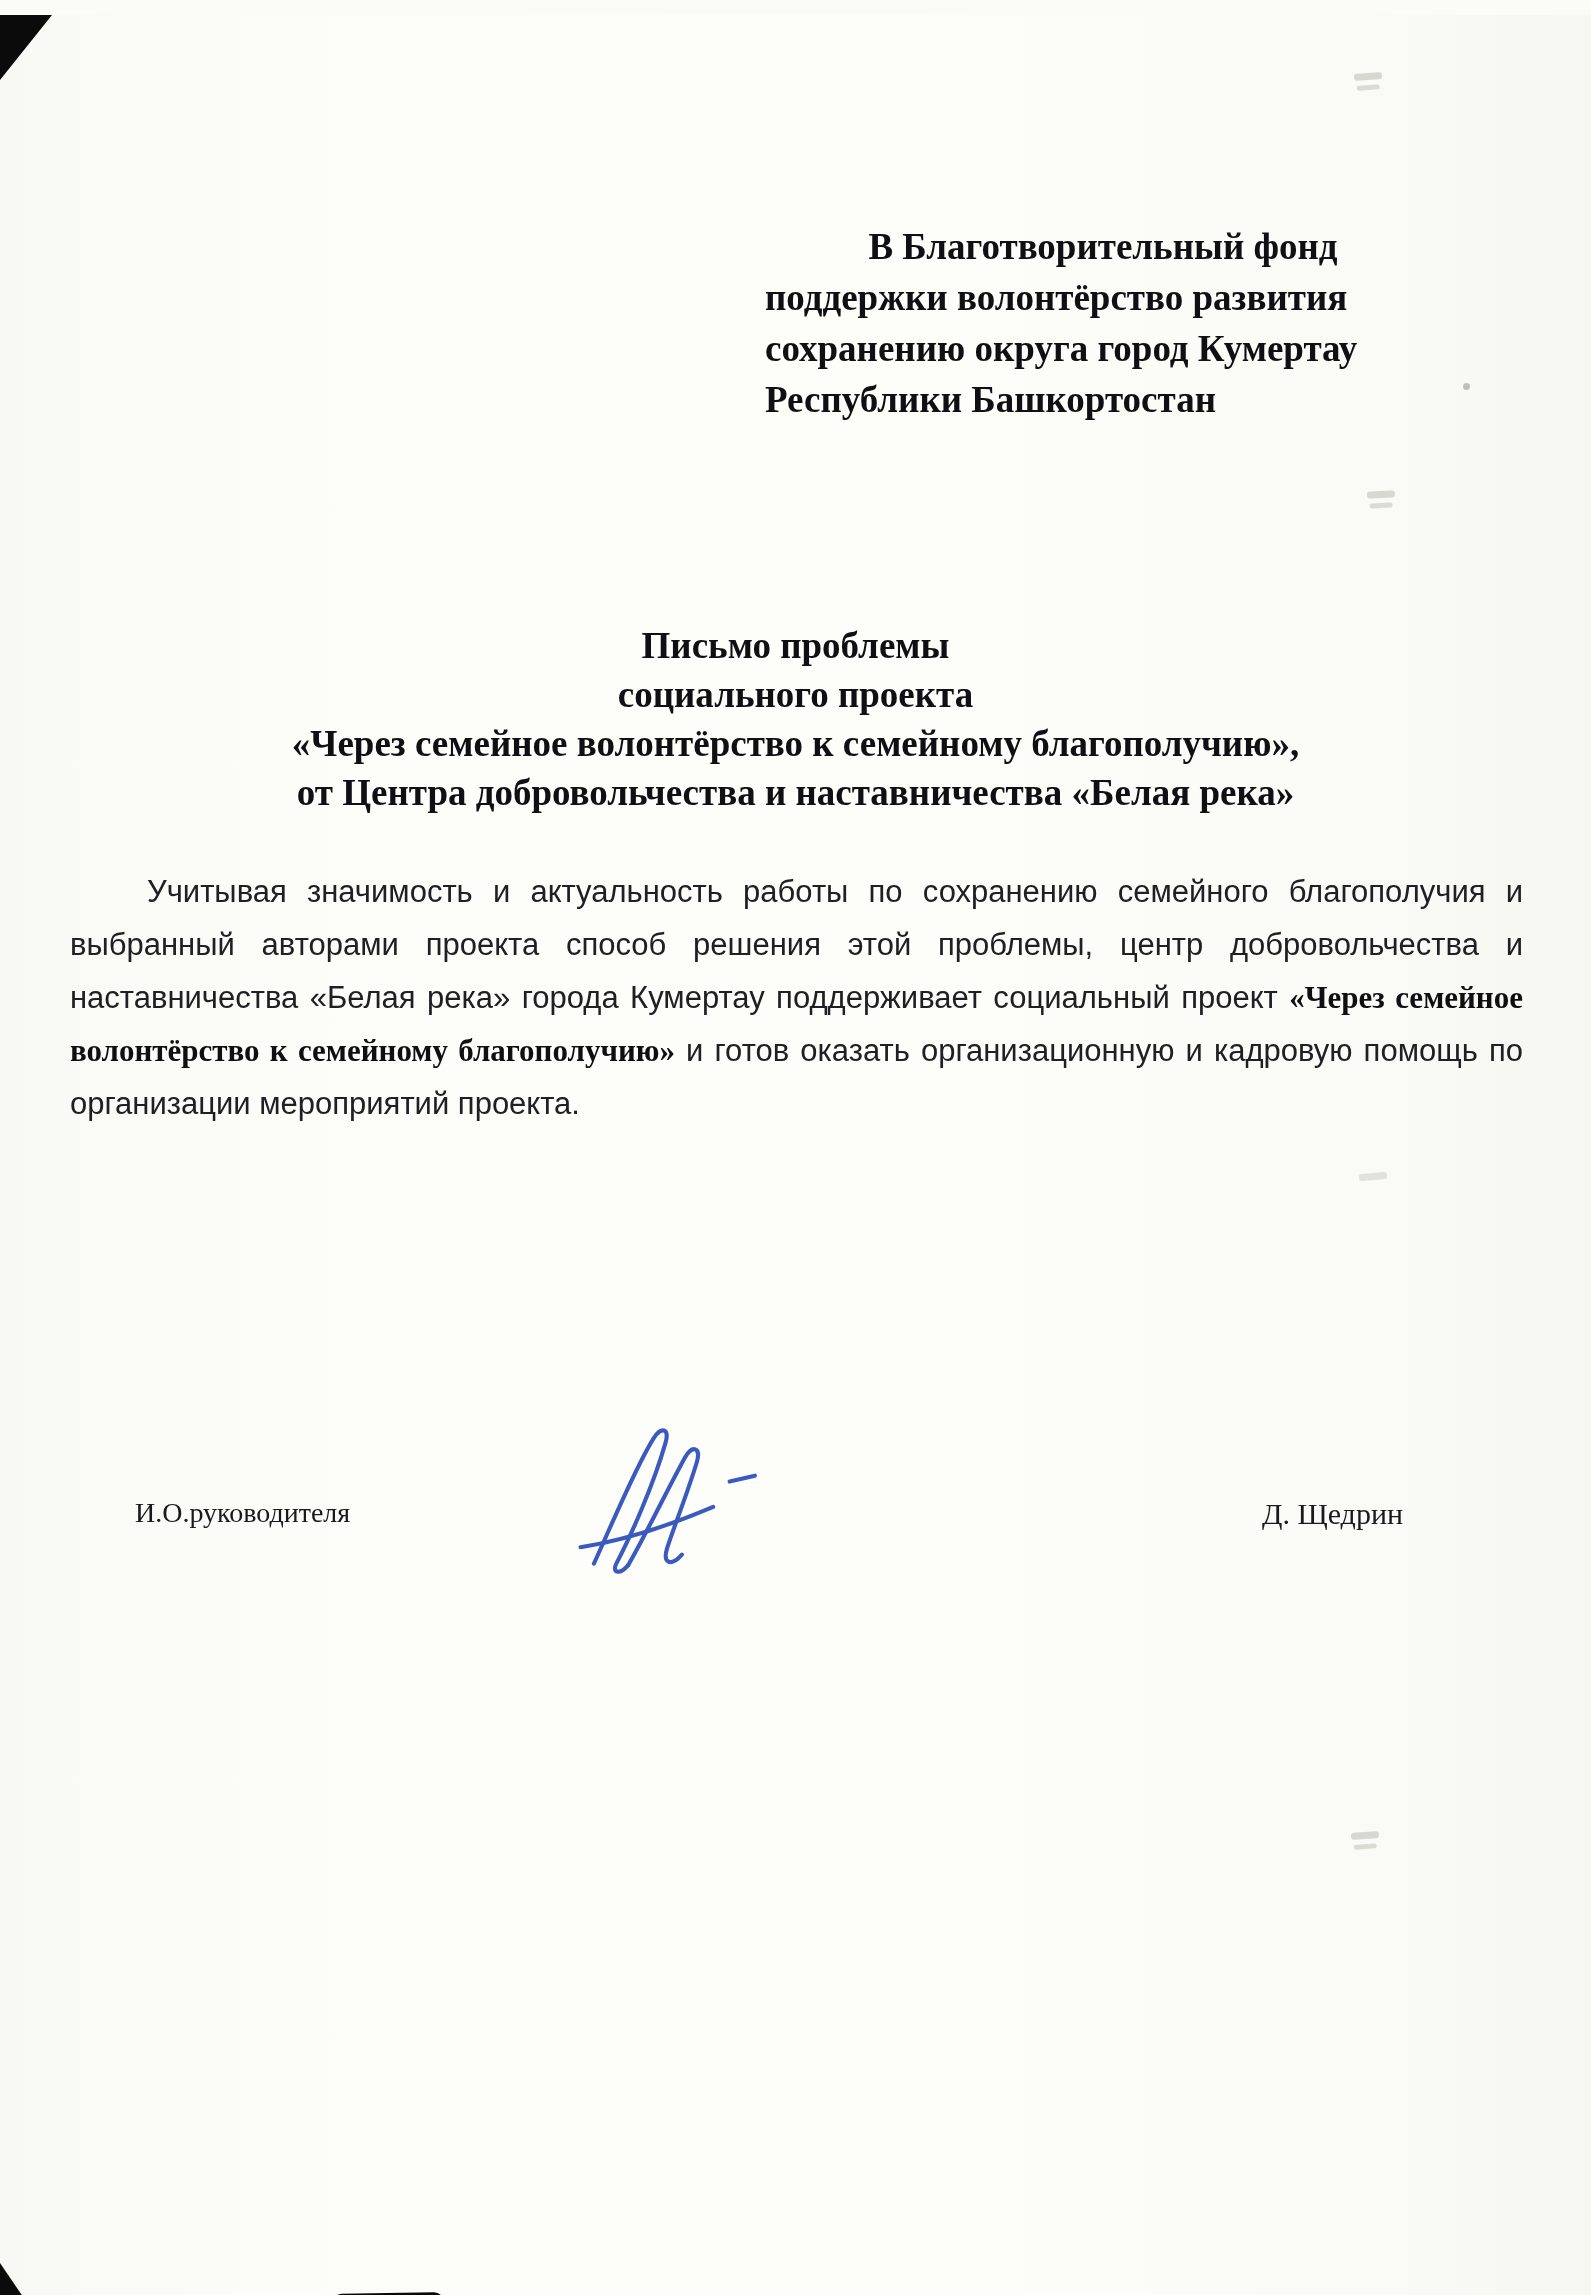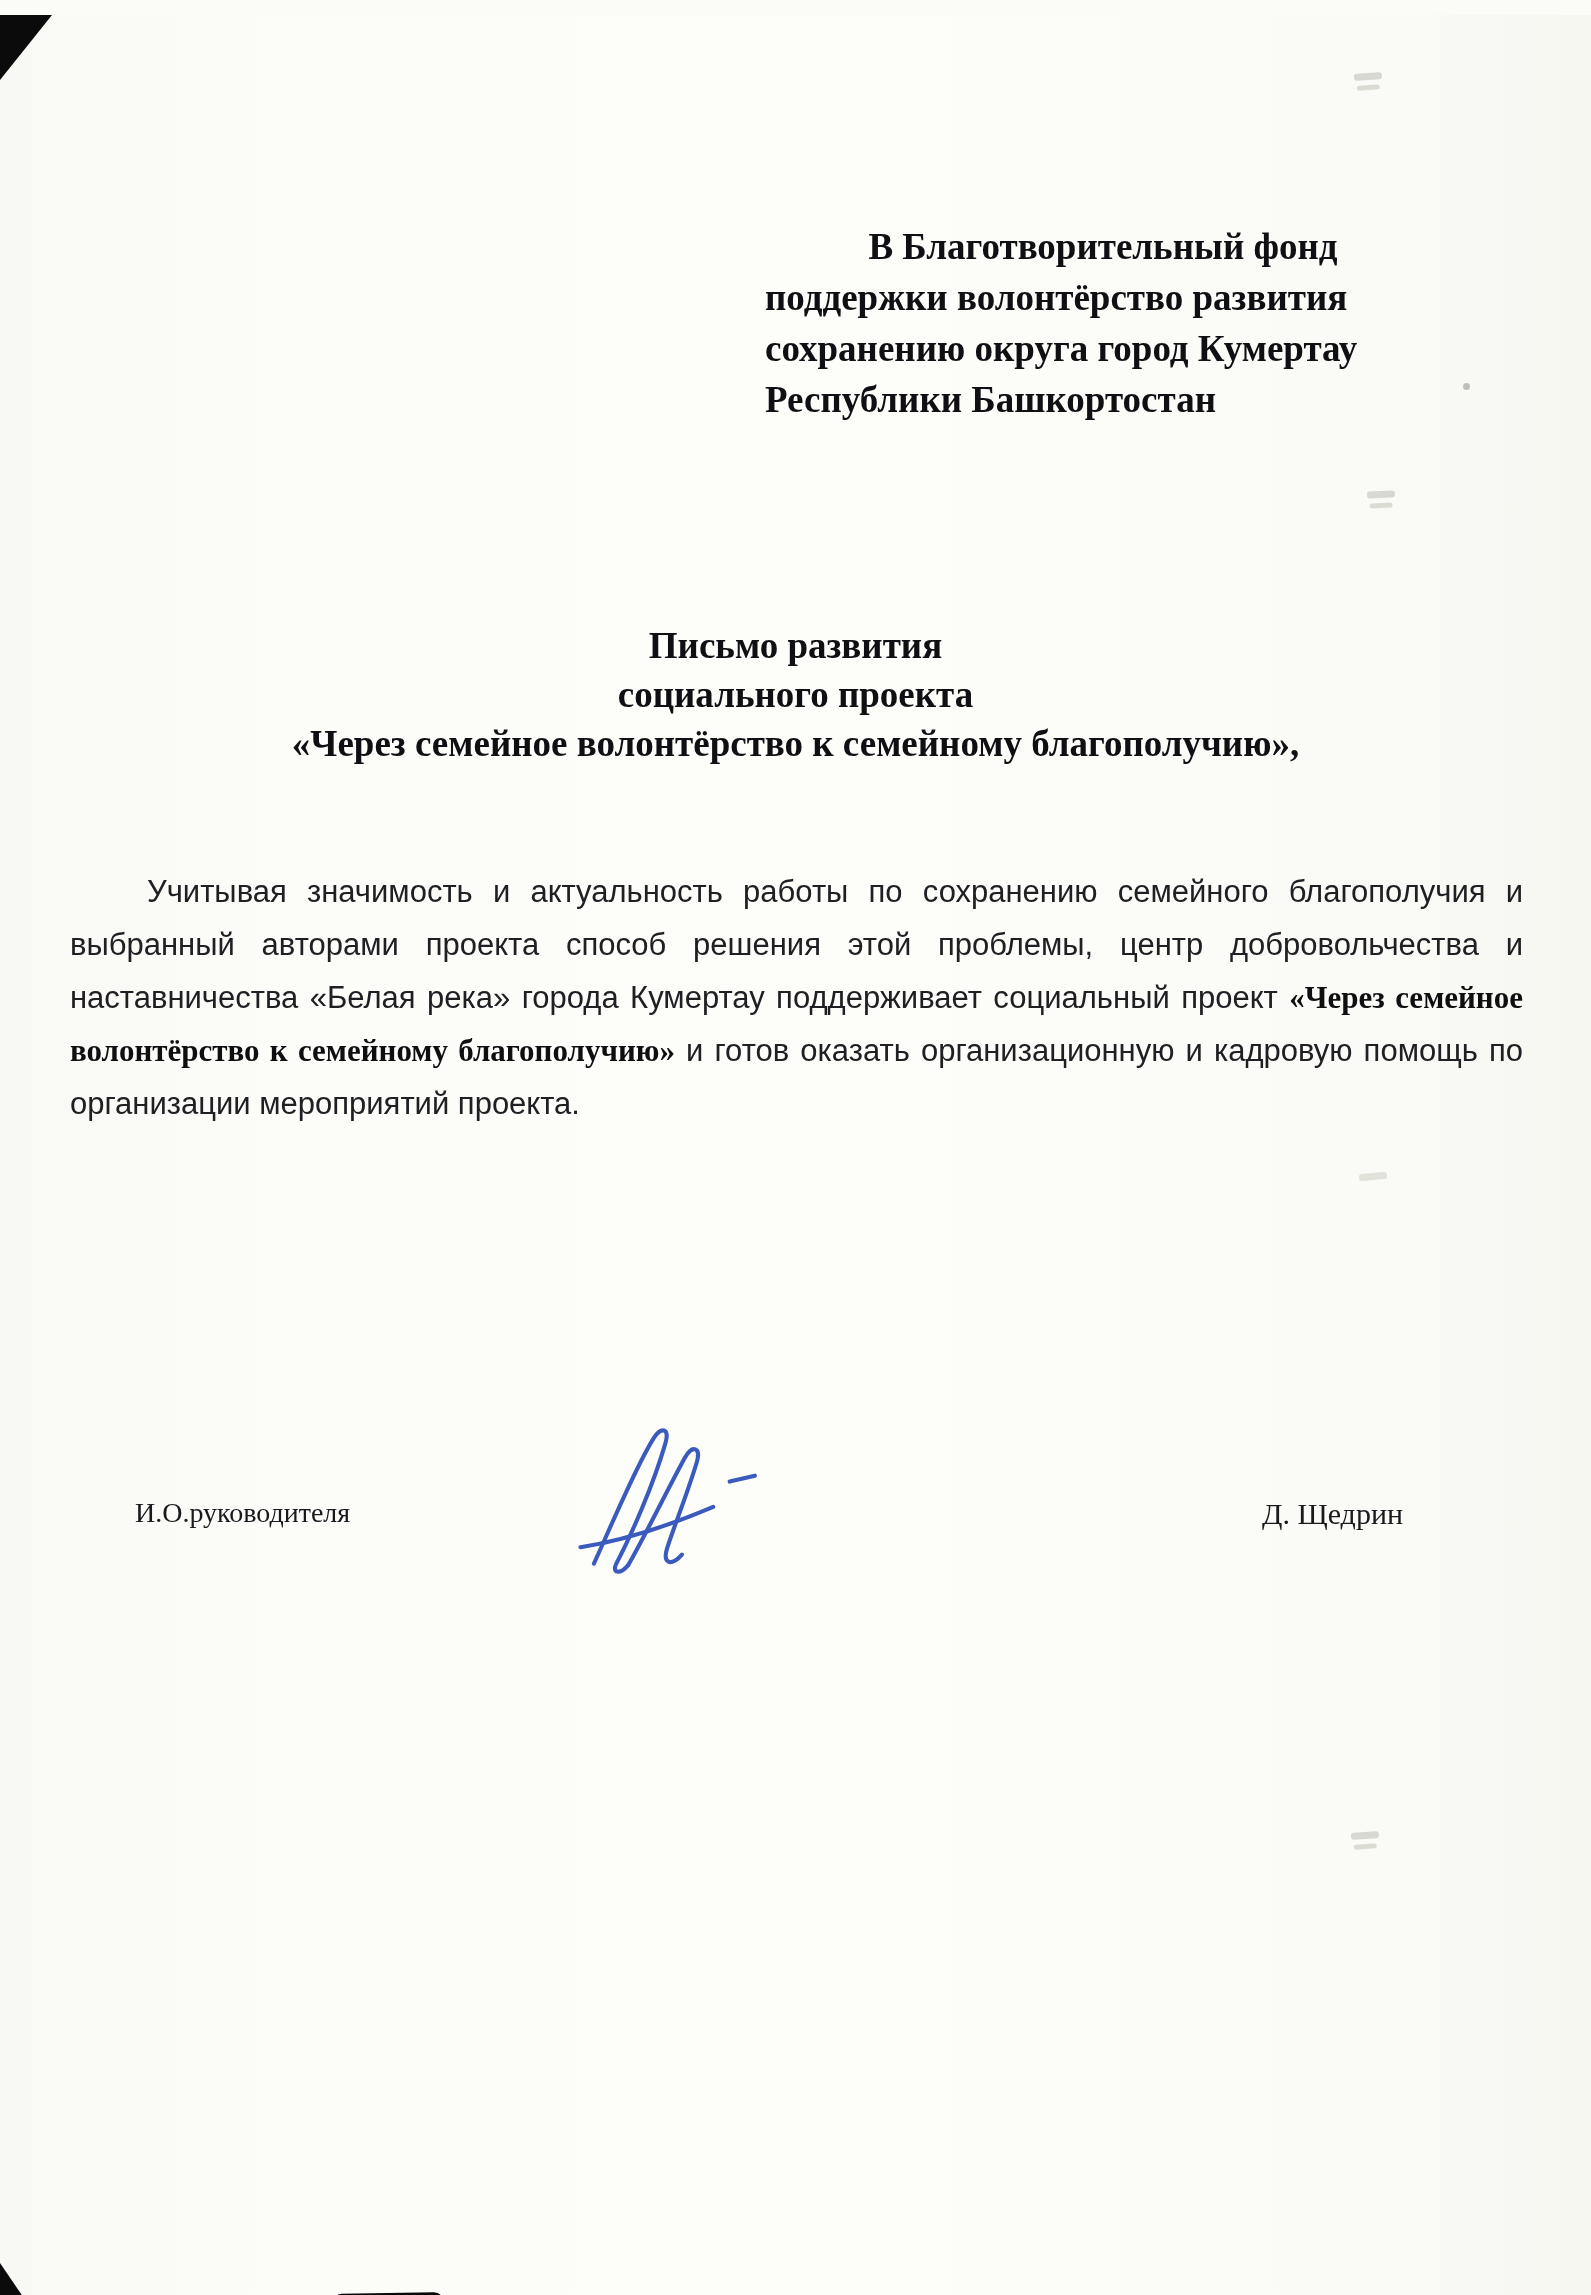--- a/index.html
+++ b/index.html
@@ -147,23 +147,24 @@
   <div class="dot-1"></div>
 
   <div class="addressee">
     <div class="line-first">В Благотворительный фонд</div>
     <div>поддержки волонтёрство развития</div>
     <div>сохранению округа город Кумертау</div>
     <div>Республики Башкортостан</div>
   </div>
 
   <div class="title-block">
-    <div>Письмо развития</div>
+    <div>Письмо проблемы</div>
     <div>социального проекта</div>
     <div>«Через семейное волонтёрство к семейному благополучию»,</div>
+    <div>от Центра добровольчества и наставничества «Белая река»</div>
   </div>
 
   <p class="body-par"><span>Учитывая значимость и актуальность работы по сохранению семейного благополучия и выбранный авторами проекта способ решения этой проблемы, центр добровольчества и наставничества «Белая река» города Кумертау поддерживает социальный проект </span><span class="bold-serif">«Через семейное волонтёрство к семейному благополучию»</span><span> и готов оказать организационную и кадровую помощь по организации мероприятий проекта.</span></p>
 
   <span class="sig-label">И.О.руководителя</span>
 
   <svg class="signature-svg" viewBox="0 0 260 220" xmlns="http://www.w3.org/2000/svg" aria-hidden="true">
     <g fill="none" stroke="#2b4db8" stroke-width="5.5" stroke-linecap="round" stroke-linejoin="round" opacity="0.92">
       <path d="M36,198 C58,150 92,68 116,30 C126,14 138,16 132,36 C116,92 86,160 66,198 C60,210 70,214 82,200"></path>
       <path d="M82,200 C104,162 138,92 158,56 C168,38 180,42 174,62 C160,108 142,152 134,178 C128,198 140,202 154,186"></path>

